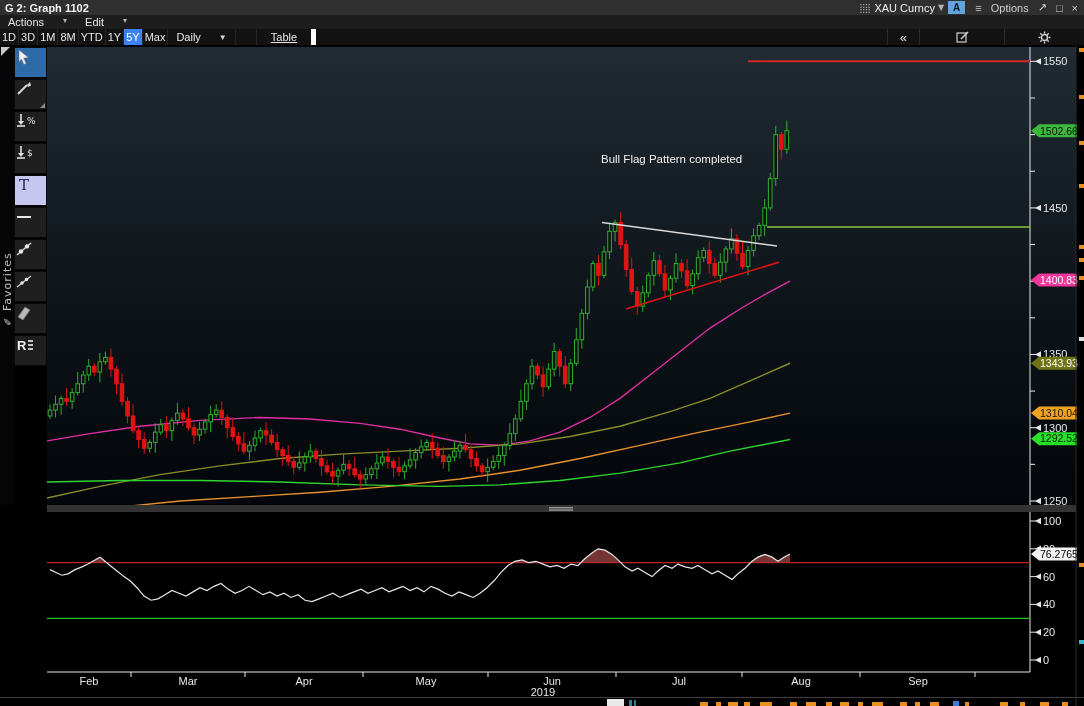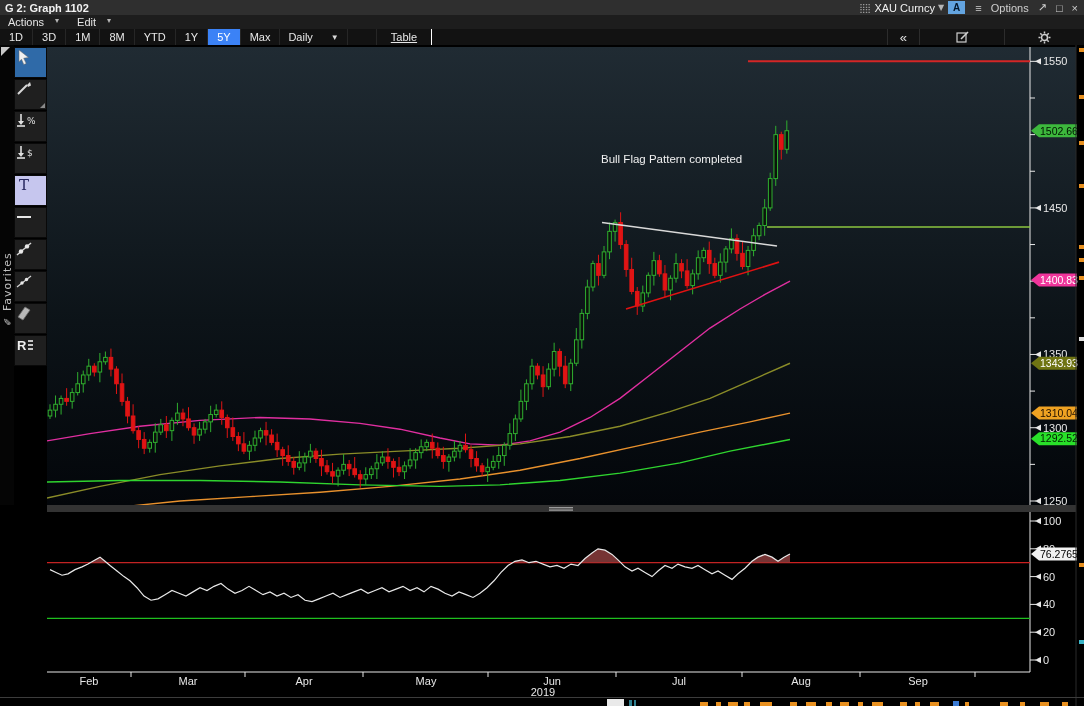--- a/index.html
+++ b/index.html
@@ -13,28 +13,28 @@
   .grip{color:#9a9a9a;font-size:9px;letter-spacing:-1px;margin-right:4px;font-family:"DejaVu Sans",sans-serif;}
   .sec-name{color:#f0f0f0;}
   .caret{color:#b5b5b5;font-size:8px;margin:0 4px 0 3px;font-family:"DejaVu Sans",sans-serif;}
   .a-badge{background:#63a4e0;color:#04182c;font-size:10px;font-weight:bold;padding:0 5px;height:13px;
            line-height:13px;margin-right:10px;}
   .winctl{display:flex;align-items:center;gap:9px;margin-right:6px;color:#cfcfcf;font-size:11px;}
   .winctl span{cursor:default;}
   
   .menubar{position:absolute;left:0;top:15px;width:1084px;height:14px;background:#1d1d1d;
            display:flex;align-items:center;font-size:11px;border-bottom:1px solid #000;}
-  .menu-item{padding:0 6px 0 8px;color:#e5e5e5;display:flex;align-items:flex-start;gap:8px;}
+  .menu-item{padding:0 6px 0 8px;color:#e5e5e5;display:flex;align-items:flex-start;gap:16px;}
   
   .tabsbar{position:absolute;left:0;top:29px;width:1084px;height:16px;background:#121212;
            display:flex;align-items:stretch;font-size:11px;}
-  .range-btn{padding:0 9px;display:flex;align-items:center;color:#e8e8e8;border-right:1px solid #262626;}
+  .range-btn{padding:0 2px;display:flex;align-items:center;color:#e8e8e8;border-right:1px solid #262626;}
   .range-btn.sel{background:#3b82f6;color:#fff;}
   .freq-btn{padding:0 8px;display:flex;align-items:center;gap:18px;border-right:1px solid #262626;}
-  .tbl-btn{margin-left:28px;padding:0 14px;display:flex;align-items:center;border-left:1px solid #262626;border-right:1px solid #ffffff;text-decoration:underline;}
+  .tbl-btn{margin-left:20px;padding:0 14px;display:flex;align-items:center;border-left:1px solid #262626;border-right:5px solid #ffffff;text-decoration:underline;}
   .tab-spacer{flex:1;}
   .right-btn{display:flex;align-items:center;gap:6px;padding:0 12px;border-left:1px solid #2c2c2c;color:#e0e0e0;}
   
   .stage{position:absolute;left:0;top:45px;width:956px;height:661px;}
   .stage svg{position:absolute;left:0;top:0;}
   
   .fav-rail{position:absolute;left:0;top:0;width:14px;height:460px;background:#050505;z-index:5;}
   .fav-tri{position:absolute;left:1px;top:2px;width:0;height:0;border-top:9px solid #c8c8c8;border-right:9px solid transparent;}
   .fav-label{position:absolute;left:0;top:150px;width:14px;height:190px;display:flex;align-items:center;justify-content:center;
              writing-mode:vertical-rl;transform:rotate(180deg);color:#c0c0c0;font-size:11px;letter-spacing:1px;

